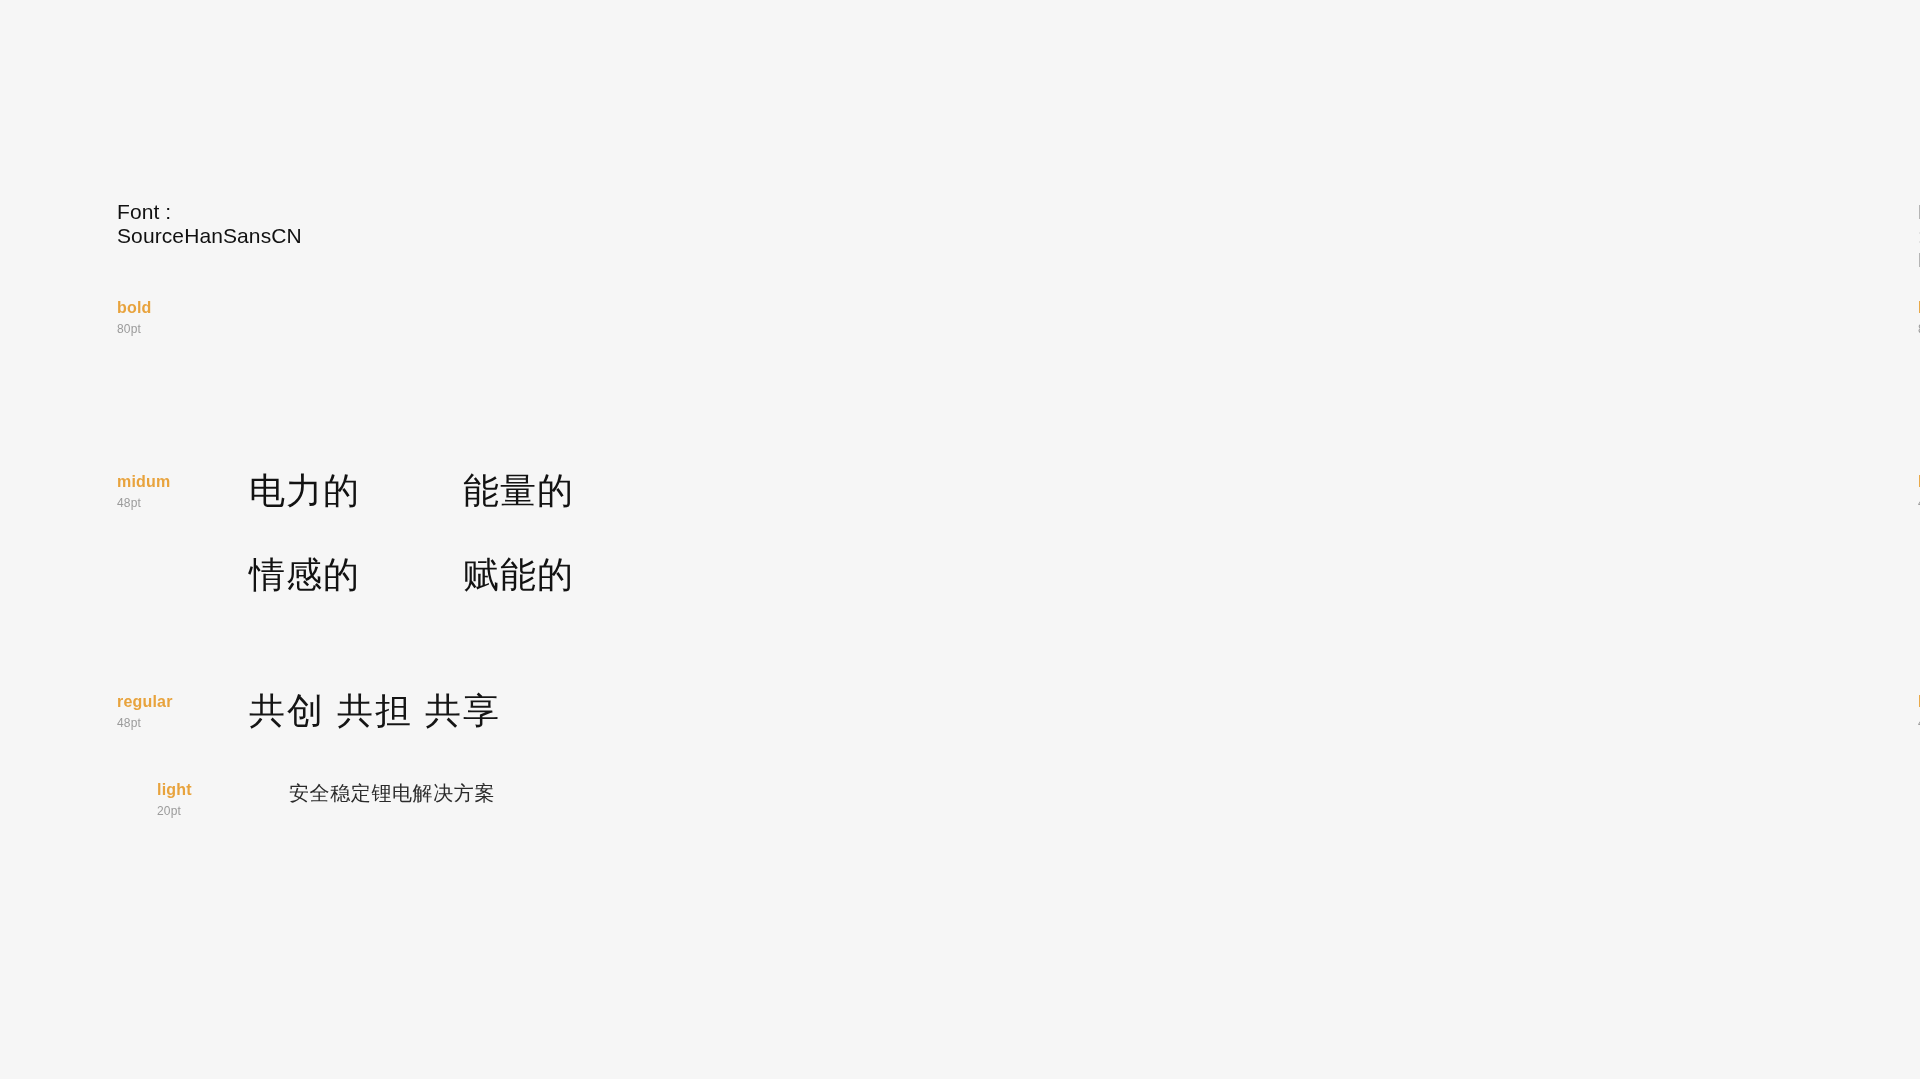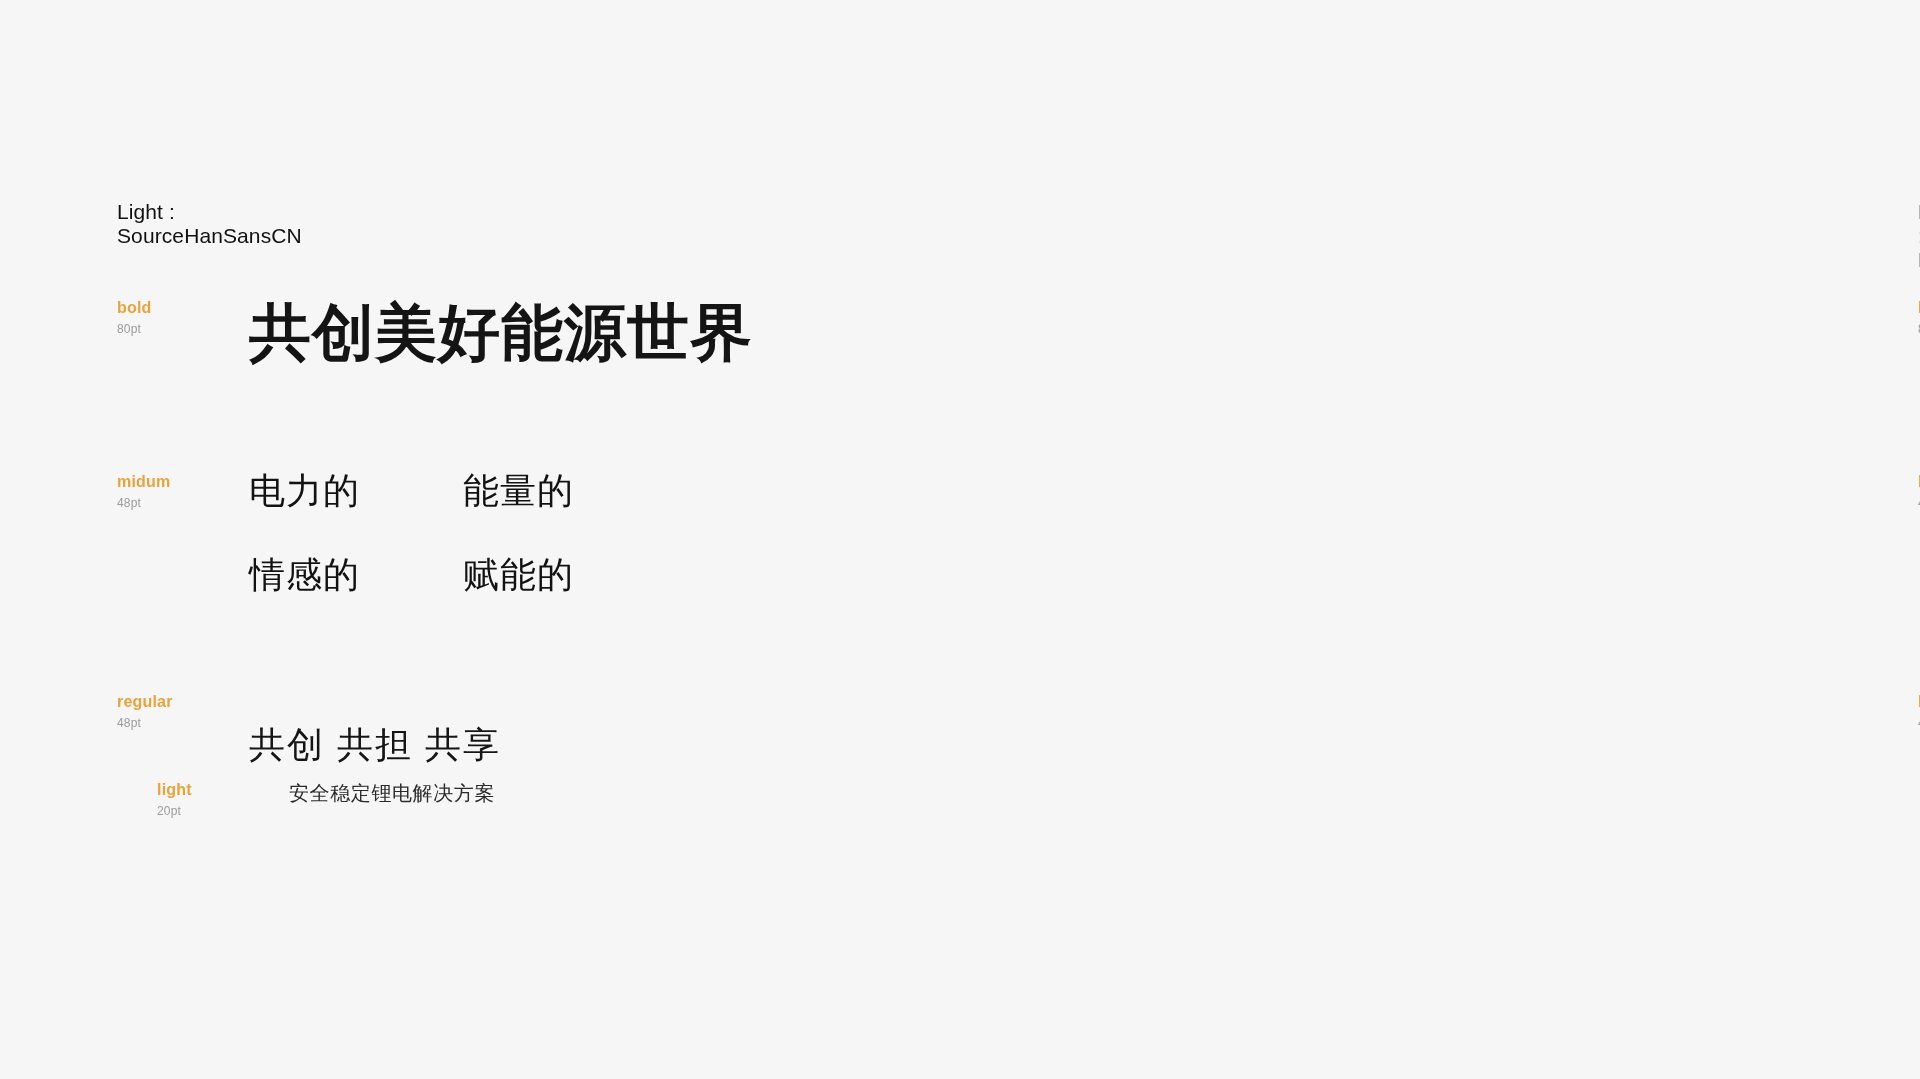--- a/index.html
+++ b/index.html
@@ -46,21 +46,21 @@
 
   
   .spec-row {
     position: absolute;
     display: flex;
     align-items: flex-start;
   }
   .column.left  .spec-row { left: 117px; }
   .column.right .spec-row { left: 958px; }
 
-  .row-bold    { top: 296px; }
+  .row-bold    { top: 296px; align-items: center; }
   .row-medium  { top: 470px; }
   .row-regular { top: 690px; }
   .row-light   { top: 778px; margin-left: 40px; }
 
   
   .label-block {
     width: 132px;
     flex: 0 0 132px;
     padding-top: 2px;
   }
@@ -118,21 +118,20 @@
 
   
   .sample-regular-cn {
     font-family: "Liberation Sans", sans-serif;
     font-weight: 400;
     font-size: 36px;
     line-height: 42px;
     letter-spacing: 2px;
     color: #151515;
     white-space: nowrap;
-    margin-top: 34px;
   }
 
   
   .sample-light-cn {
     font-family: "Liberation Sans", sans-serif;
     font-weight: 300;
     font-size: 20px;
     line-height: 22px;
     letter-spacing: 0.6px;
     color: #2b2b2b;
@@ -140,30 +139,27 @@
     padding-top: 4px;
   }
 </style>
 </head>
 <body>
 
 <div id="page">
 
   <div class="column left">
 
-    <div class="font-heading">Light :
+    <div class="font-heading">Font :
 SourceHanSansCN</div>
 
     <div class="spec-row row-bold">
       <div class="label-block">
         <div class="weight-name">bold</div>
         <div class="point-size">80pt</div>
-      </div>
-      <div class="sample-block">
-        <div class="sample-display-cn">共创美好能源世界</div>
       </div>
     </div>
 
     <div class="spec-row row-medium">
       <div class="label-block">
         <div class="weight-name">midum</div>
         <div class="point-size">48pt</div>
       </div>
       <div class="sample-block">
         <div class="word-grid">

